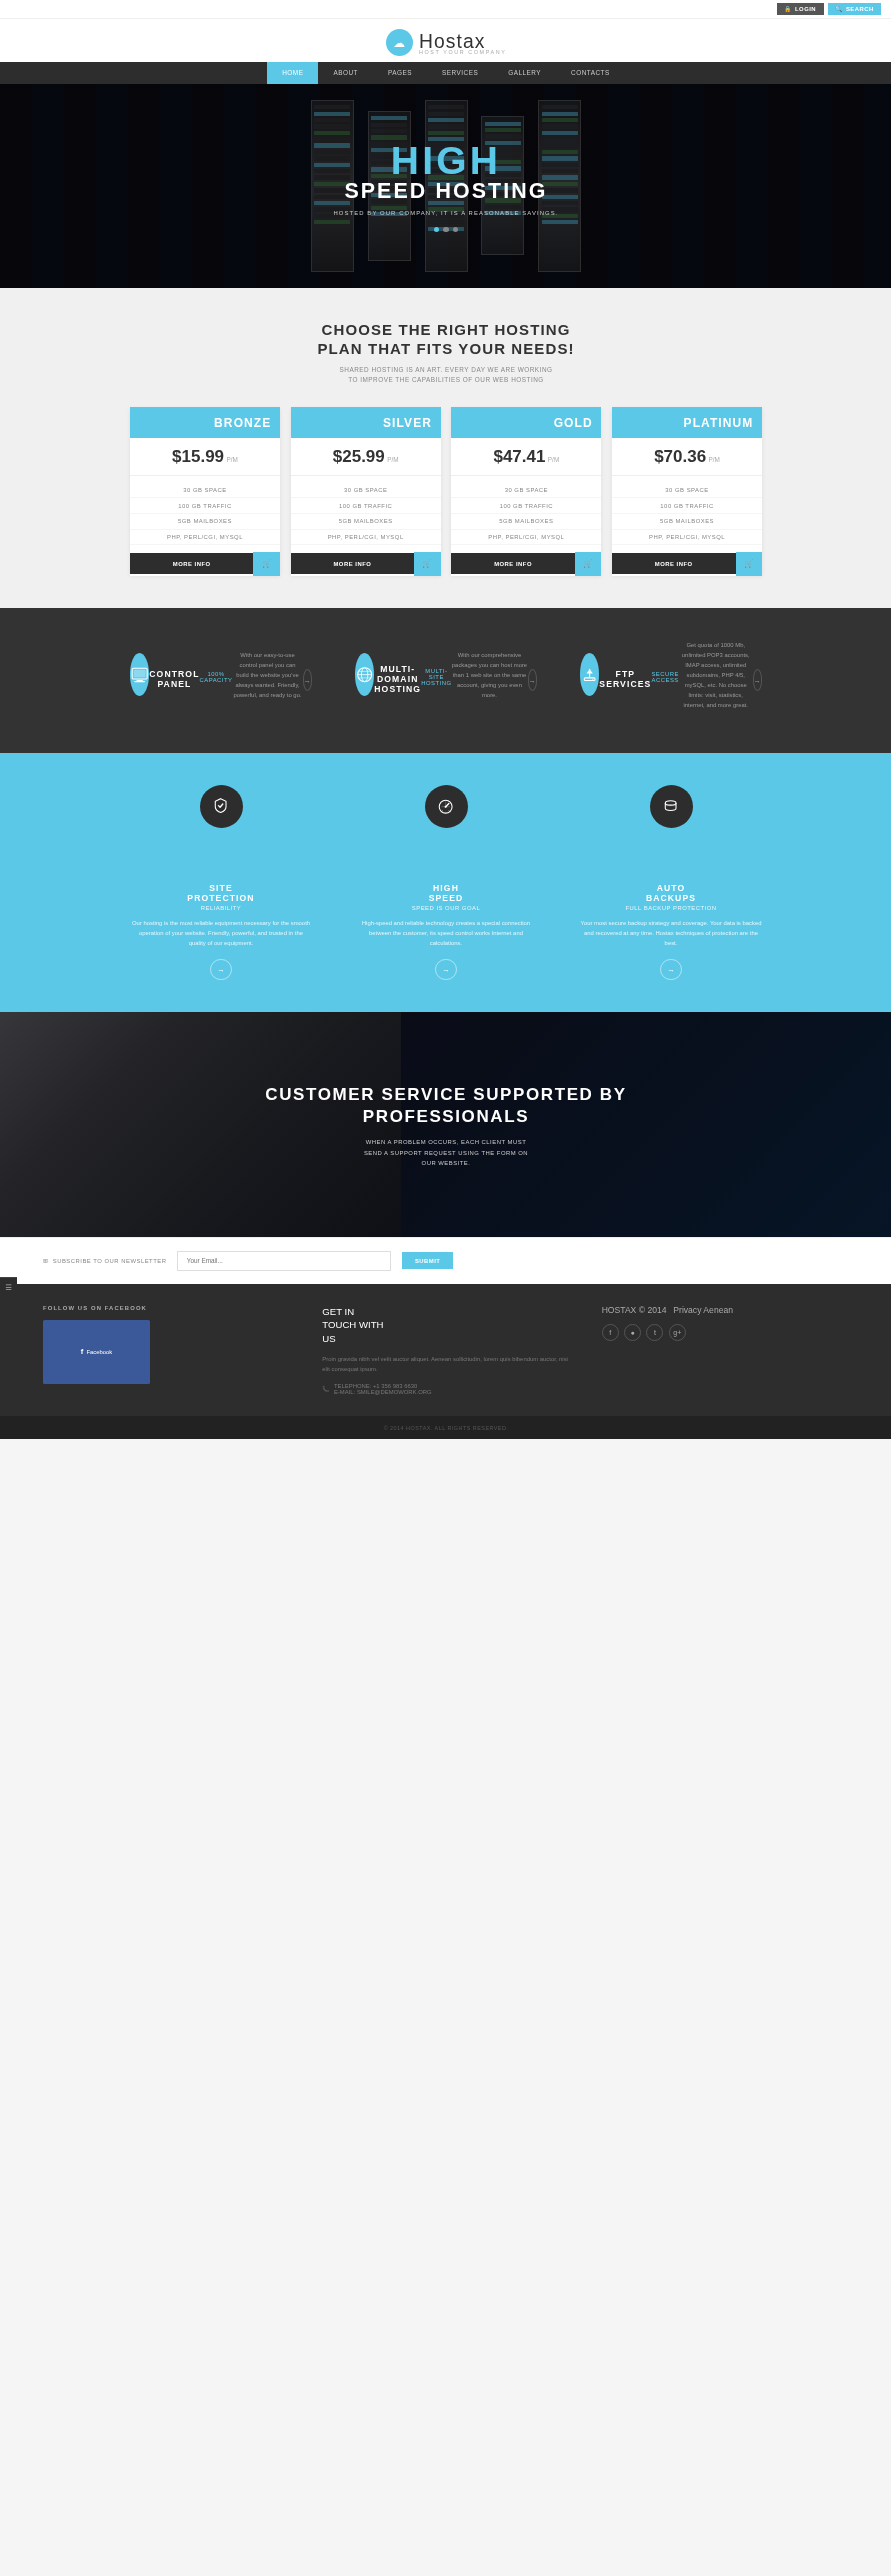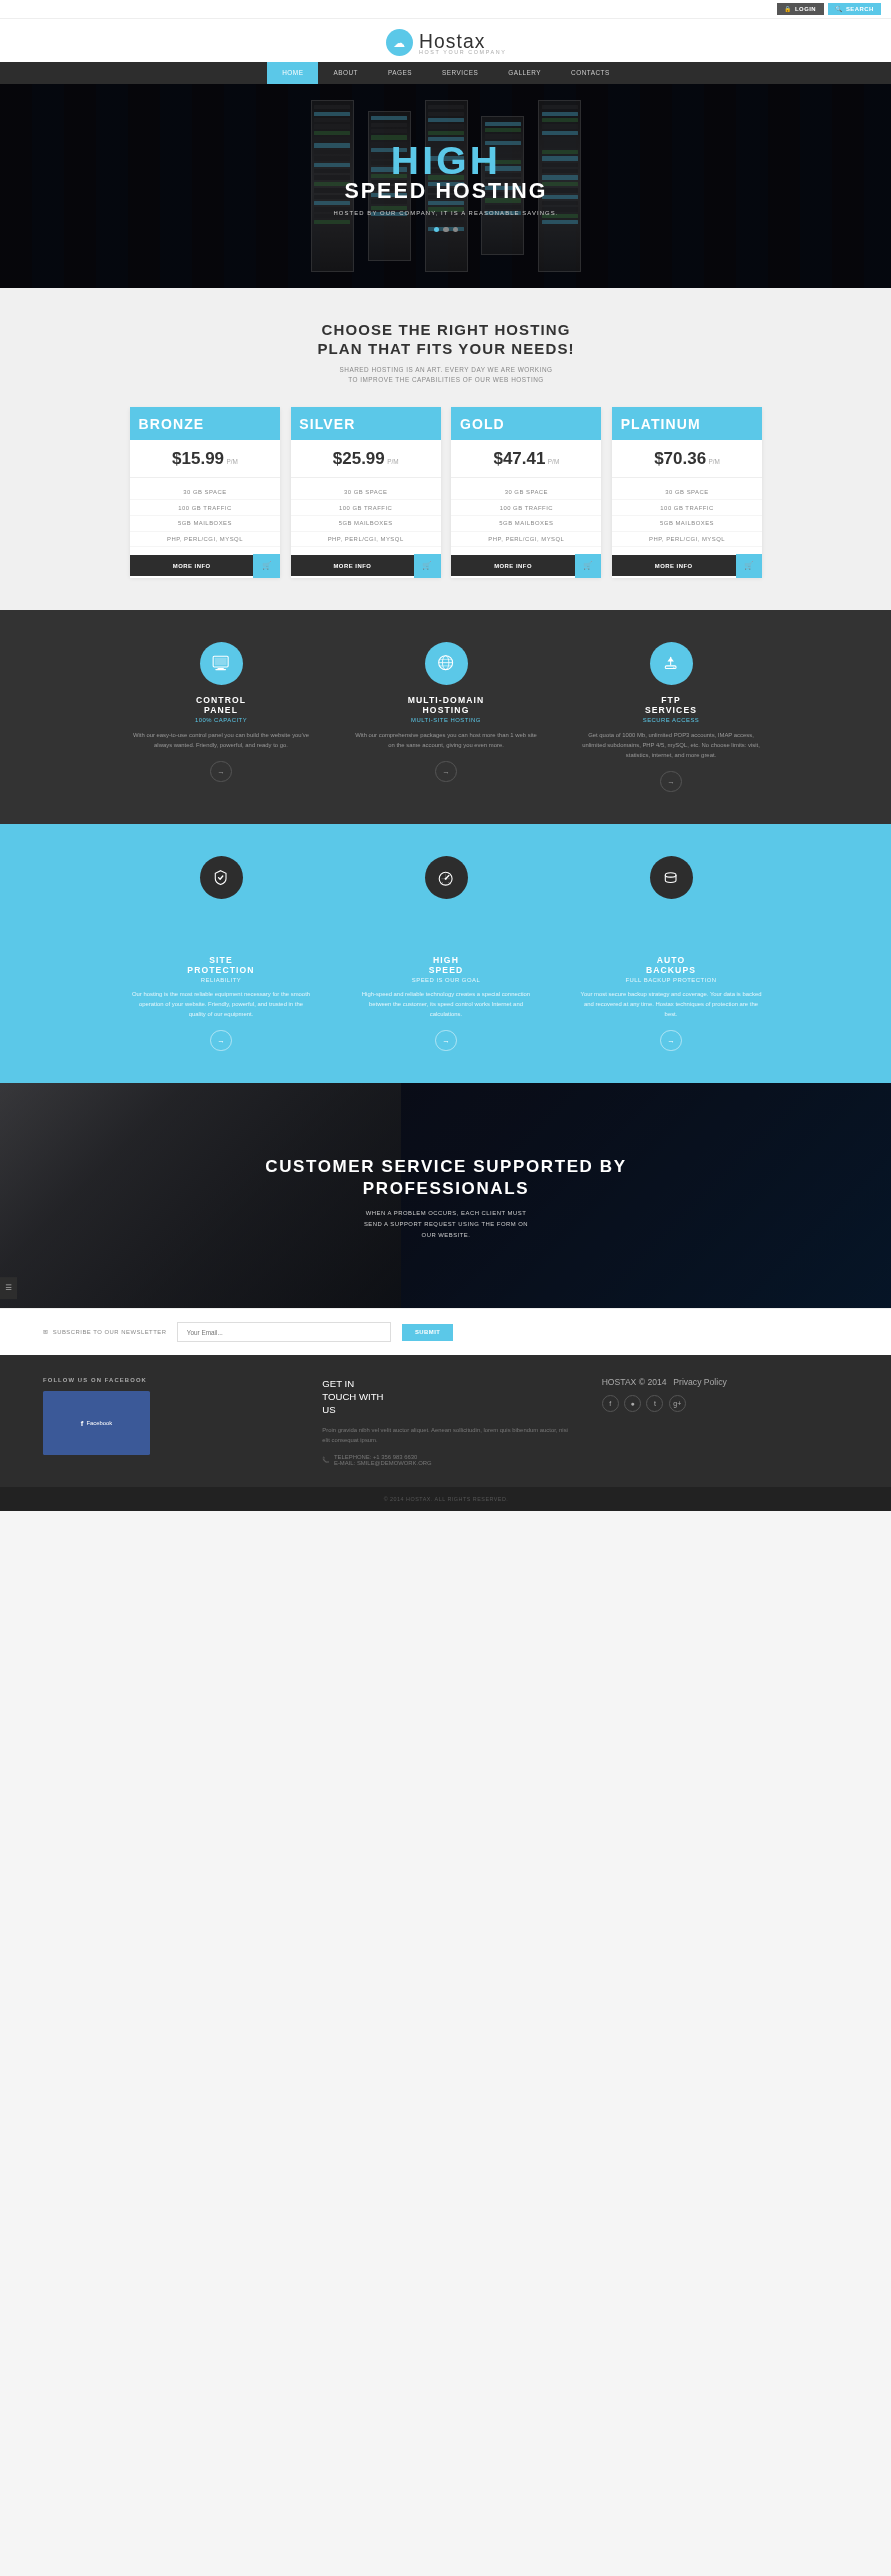--- a/index.html
+++ b/index.html
@@ -202,24 +202,24 @@
       gap: 10.7px;
       margin-top: 21.4px;
     }
     .plan-card {
       background: #fff;
       width: 150px;
       box-shadow: 0 1.1px 4.3px rgba(0,0,0,0.08);
     }
     .plan-header {
       padding: 8.6px;
-      text-align: left;
+      text-align: right;
       text-transform: uppercase;
       font-weight: 700;
-      font-size: 14px;
+      font-size: 12px;
       letter-spacing: 1.1px;
       color: #fff;
     }
     .plan-header.bronze { background: #5bc8e8; }
     .plan-header.silver { background: #5bc8e8; }
     .plan-header.gold { background: #5bc8e8; }
     .plan-header.platinum { background: #5bc8e8; }
     .plan-price {
       padding: 8.6px;
       text-align: center;
@@ -276,21 +276,21 @@
     
     .section-dark-features {
       background: #333;
       padding: 32px 43px;
       display: flex;
       justify-content: center;
       gap: 43px;
     }
     .feature-item {
       display: flex;
-      flex-direction: column;
+      flex-direction: row;
       align-items: center;
       text-align: center;
       max-width: 182px;
     }
     .feature-icon-circle {
       width: 43px; height: 43px;
       border-radius: 50%;
       display: flex;
       align-items: center;
       justify-content: center;
@@ -960,21 +960,21 @@
         <div>TELEPHONE: +1 356 983 6630</div>
         <div>E-MAIL: SMILE@DEMOWORK.ORG</div>
       </div>
     </div>
   </div>
 
   <div class="footer-col">
     <div class="footer-hostax-title">
       <span>HOSTAX</span>
       <span>© 2014</span>
-      <span style="margin-left:4.3px;">Privacy Policy</span>
+      <span style="margin-left:4.3px;">Privacy Aenean</span>
     </div>
     <div class="social-icons">
       <div class="social-icon">f</div>
       <div class="social-icon">●</div>
       <div class="social-icon">t</div>
       <div class="social-icon">g+</div>
     </div>
   </div>
 </footer>
 

